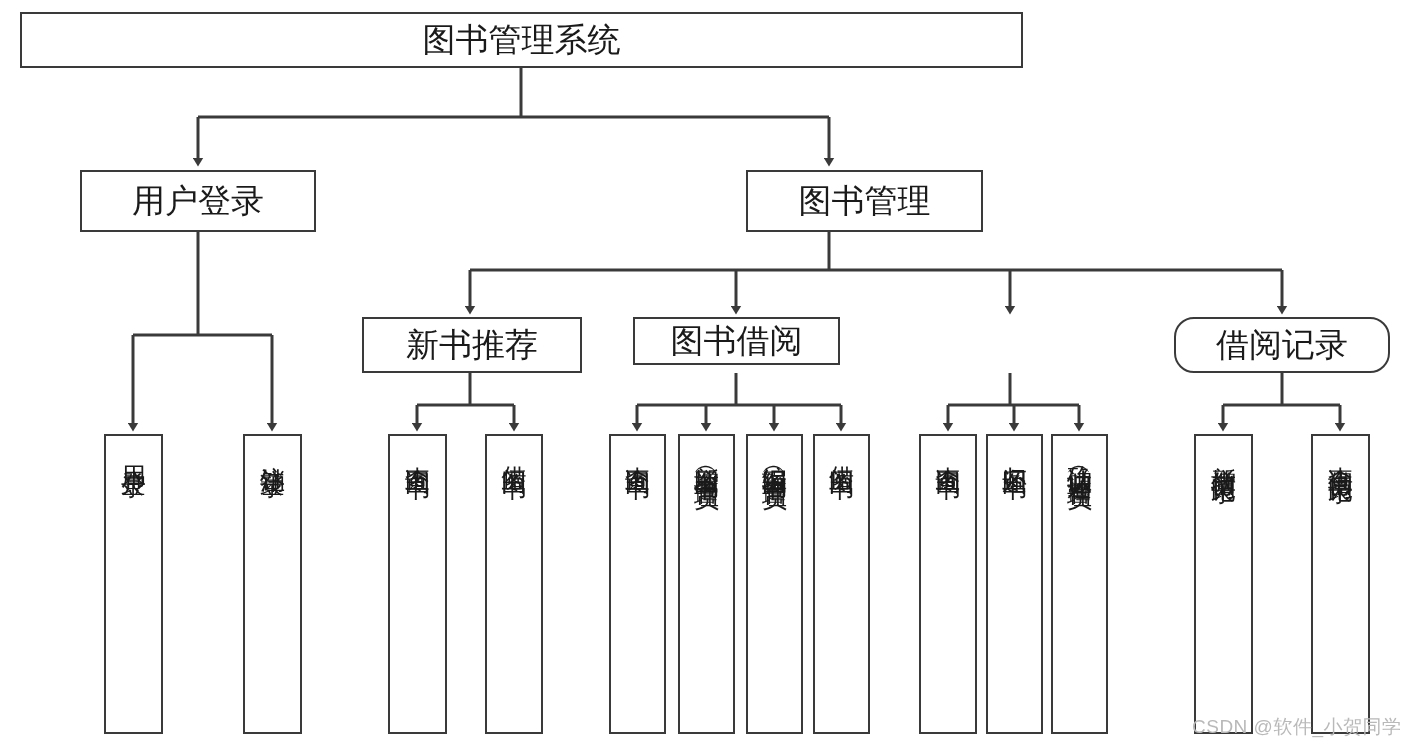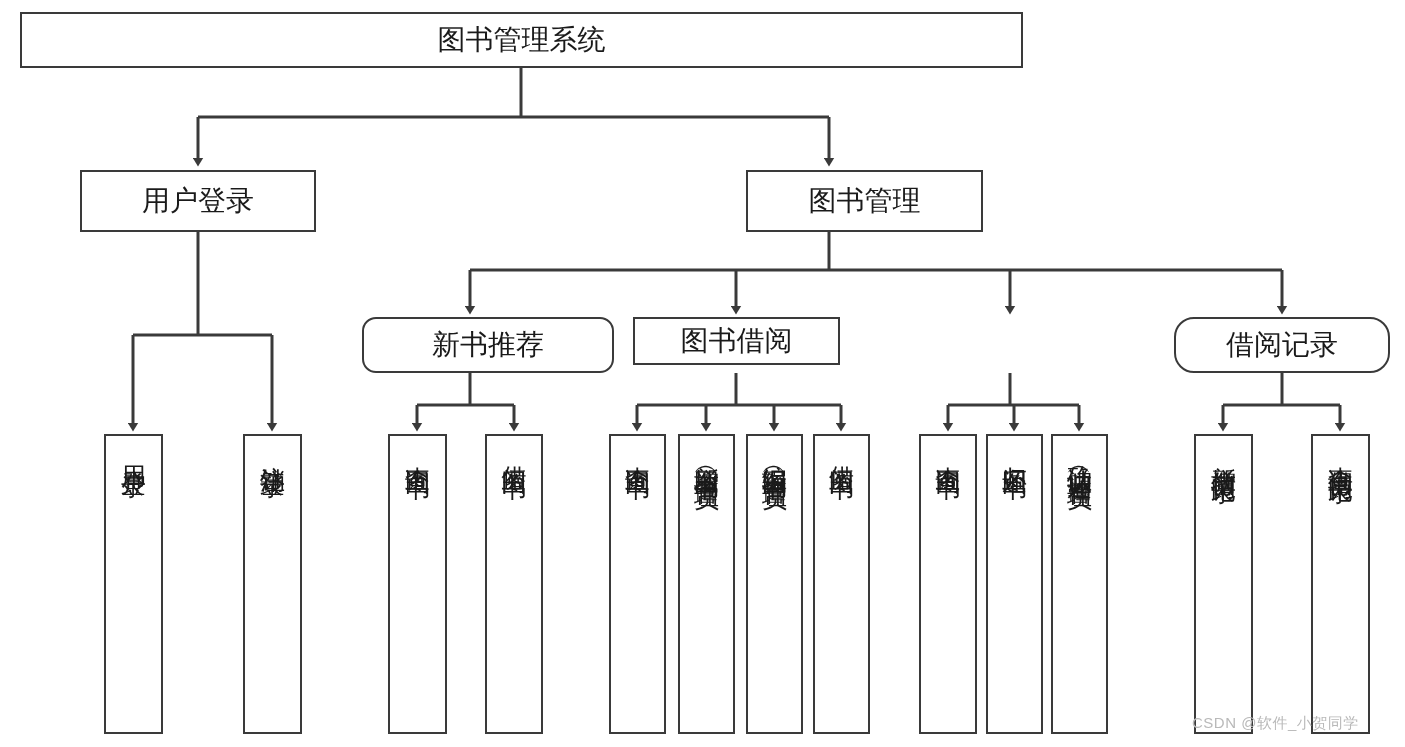--- a/index.html
+++ b/index.html
@@ -34,37 +34,37 @@
     align-items: center;
     justify-content: center;
     color: #1a1a1a;
   }
   .node-label {
     white-space: pre;
     line-height: 1.18;
     text-align: center;
   }
   .node.horiz .node-label {
-    font-size: 28px;
+    font-size: 33px;
   }
   .node.vert {
     align-items: flex-start;
     justify-content: center;
     padding-top: 10px;
   }
   .node.vert .node-label {
     writing-mode: vertical-rl;
     text-orientation: upright;
     font-size: 25px;
     letter-spacing: 3px;
     line-height: 1;
   }
   .watermark {
     position: absolute;
-    font-size: 15px;
+    font-size: 19px;
     color: #b9b9b9;
     letter-spacing: 0.5px;
     white-space: nowrap;
     user-select: none;
   }
 </style>
 </head>
 <body>
 
 <div id="canvas">
@@ -123,21 +123,21 @@
     <span class="node-label">图书管理系统</span>
   </div>
 
   <div class="node horiz" style="left:80px; top:170px; width:236px; height:62px;">
     <span class="node-label">用户登录</span>
   </div>
   <div class="node horiz" style="left:710px; top:170px; width:237px; height:62px;margin-left:36px;">
     <span class="node-label">图书管理</span>
   </div>
 
-  <div class="node horiz" style="left:362px; top:317px; width:252px; height:56px;border-radius:14px;">
+  <div class="node horiz" style="left:362px; top:317px; width:220px; height:56px;">
     <span class="node-label">新书推荐</span>
   </div>
   <div class="node horiz" style="left:633px; top:317px; width:207px; height:48px;">
     <span class="node-label">图书借阅</span>
   </div>
   <div class="node horiz" style="left:1174px; top:317px; width:216px; height:56px;border-radius:20px;">
     <span class="node-label">借阅记录</span>
   </div>
 
   <div class="node vert" style="left:104px; top:434px; width:59px; height:300px;">

